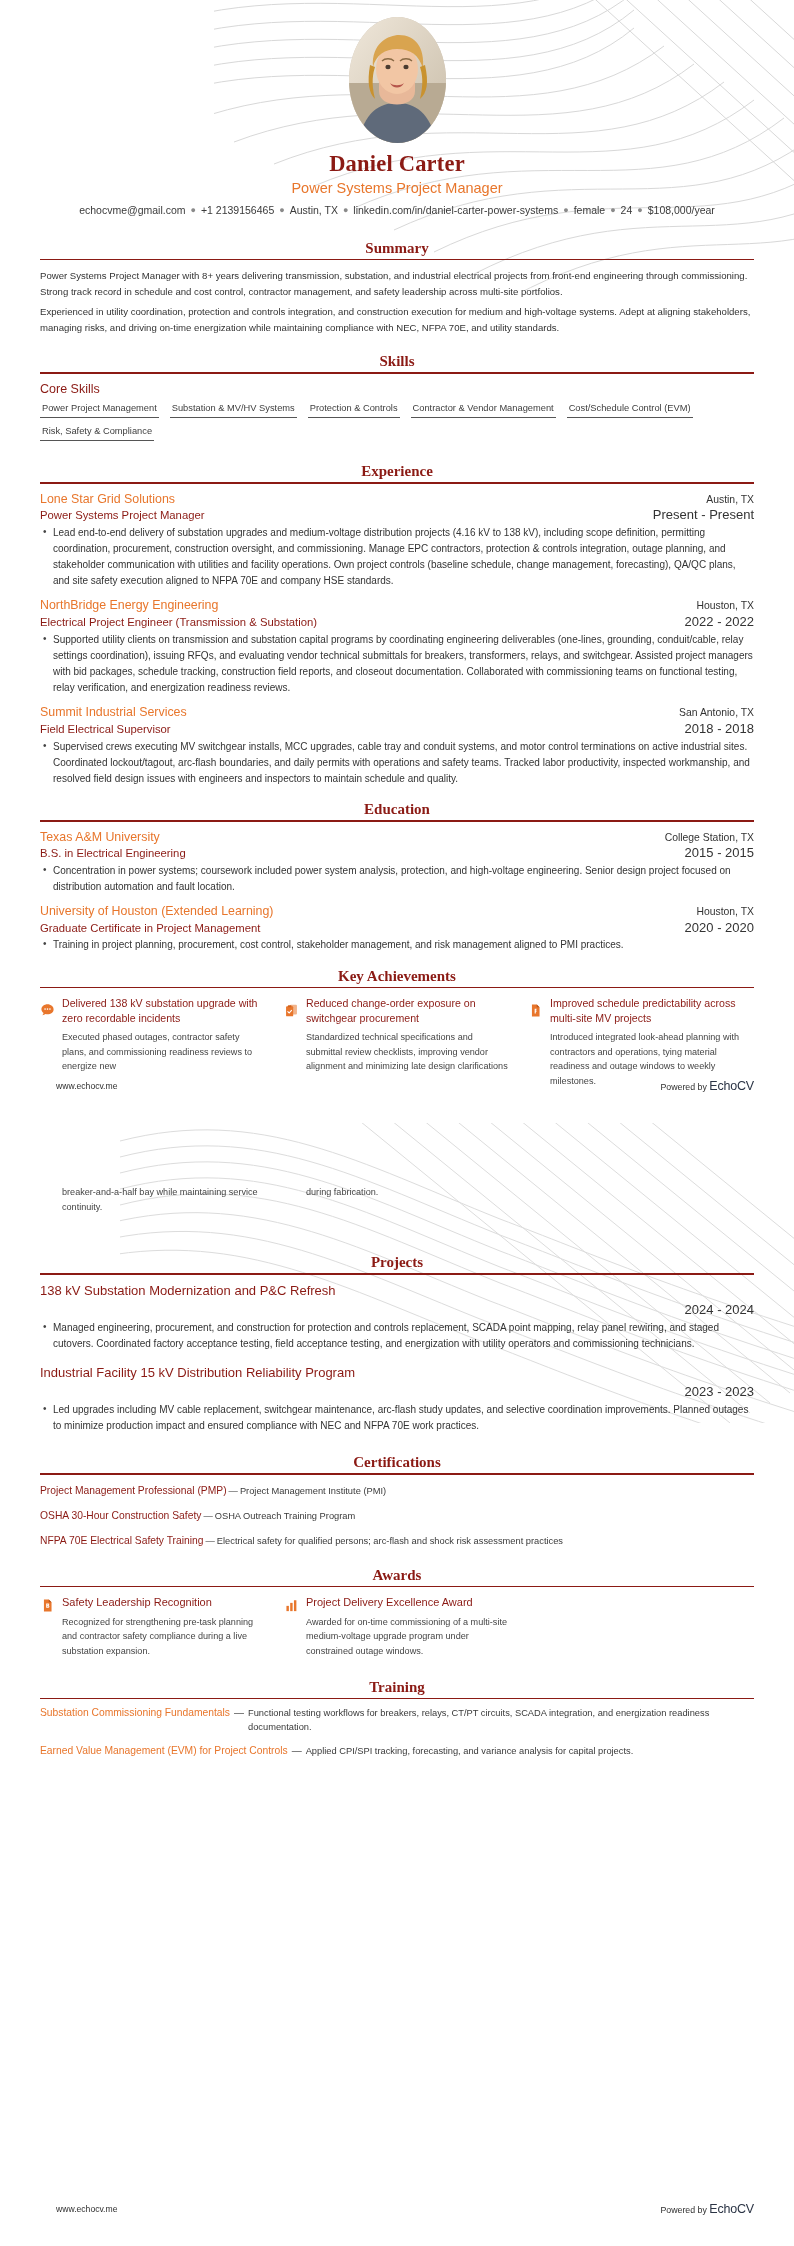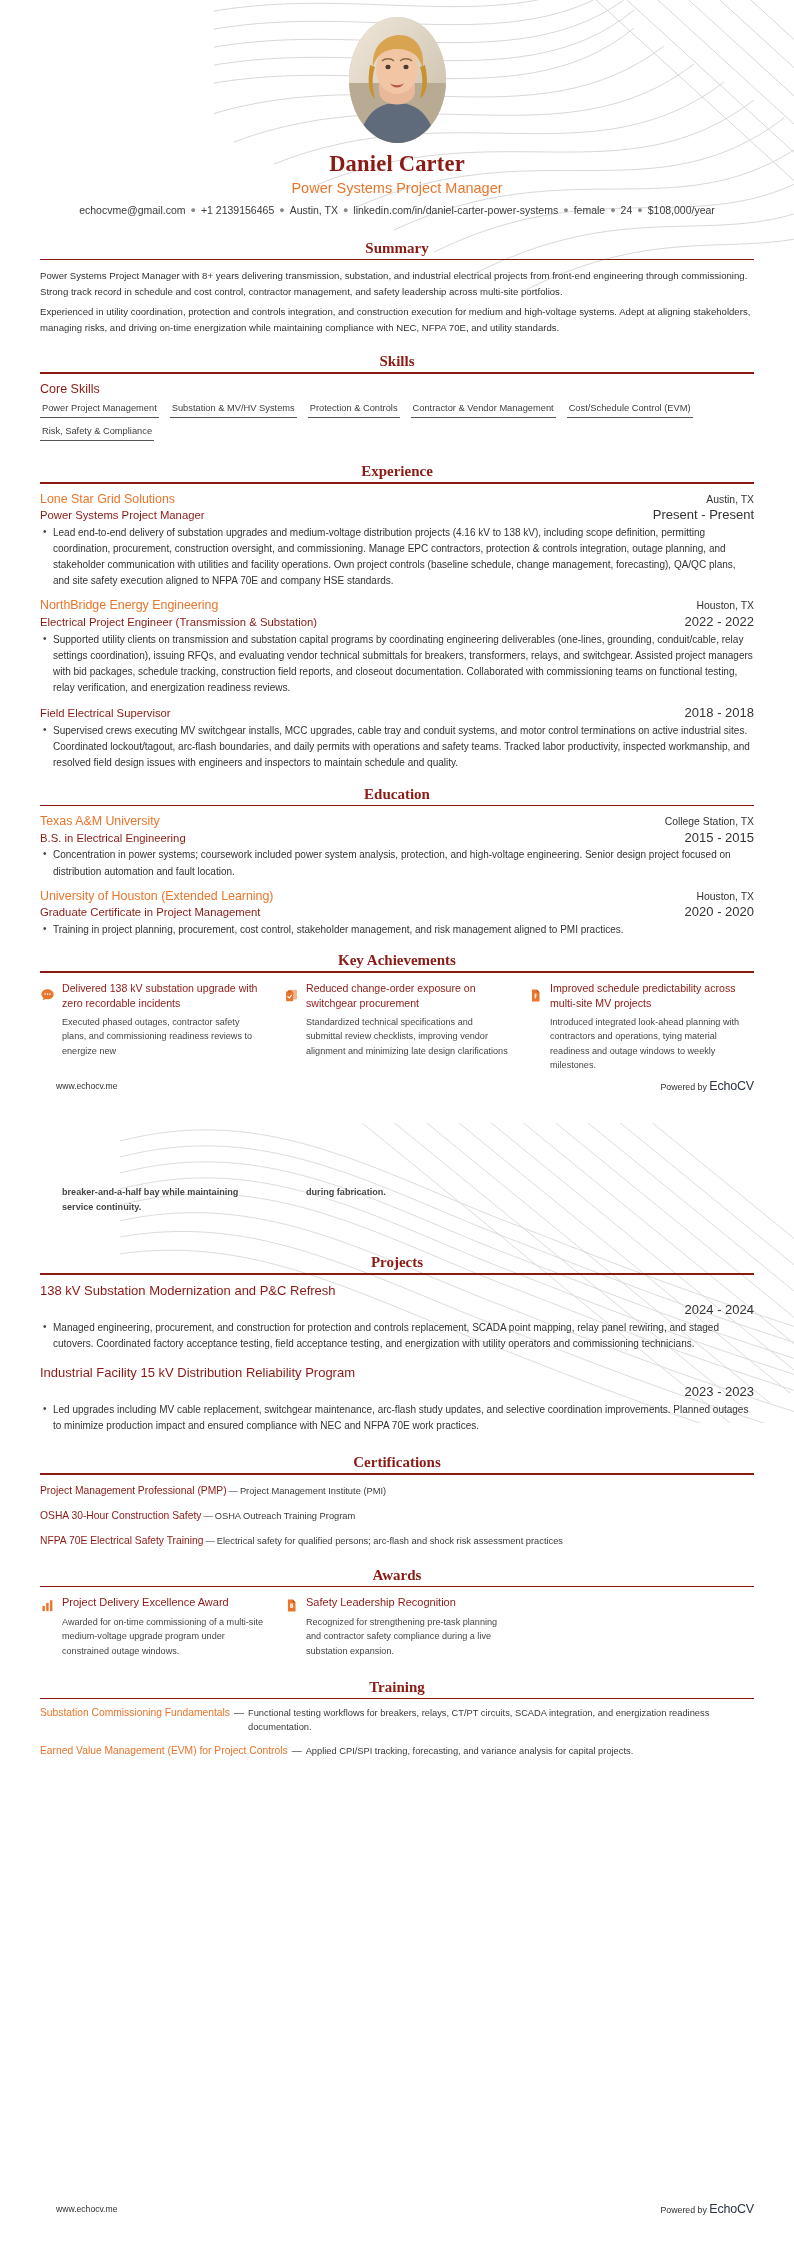--- a/index.html
+++ b/index.html
@@ -216,21 +216,21 @@
 
   
   .cont-row {
     position: relative;
     z-index: 2;
     display: flex;
     gap: 18px;
     padding: 0 40px;
   }
   .cont-col { flex: 1 1 0; padding-left: 22px; }
-  .cont-text { font-size: 9.1px; line-height: 1.6; color: #454545; font-weight: bold; }
+  .cont-text { font-size: 9.1px; line-height: 1.6; color: #454545; }
 
   
   .cert-item {
     font-size: 9.3px;
     line-height: 1.55;
     margin-bottom: 9px;
     color: #3a3a3a;
   }
   .cert-name { color: #8b1a14; font-size: 10.3px; }
   .cert-dash { color: #555; padding: 0 2px; }
@@ -387,20 +387,24 @@
         <span class="entry-role">Electrical Project Engineer (Transmission &amp; Substation)</span>
         <span class="entry-dates">2022 - 2022</span>
       </div>
       <ul class="bullets">
         <li>Supported utility clients on transmission and substation capital programs by coordinating engineering deliverables (one-lines, grounding, conduit/cable, relay settings coordination), issuing RFQs, and evaluating vendor technical submittals for breakers, transformers, relays, and switchgear. Assisted project managers with bid packages, schedule tracking, construction field reports, and closeout documentation. Collaborated with commissioning teams on functional testing, relay verification, and energization readiness reviews.</li>
       </ul>
     </div>
 
     <div class="entry">
       <div class="entry-row">
+        <span class="entry-org">Summit Industrial Services</span>
+        <span class="entry-place">San Antonio, TX</span>
+      </div>
+      <div class="entry-row">
         <span class="entry-role">Field Electrical Supervisor</span>
         <span class="entry-dates">2018 - 2018</span>
       </div>
       <ul class="bullets">
         <li>Supervised crews executing MV switchgear installs, MCC upgrades, cable tray and conduit systems, and motor control terminations on active industrial sites. Coordinated lockout/tagout, arc-flash boundaries, and daily permits with operations and safety teams. Tracked labor productivity, inspected workmanship, and resolved field design issues with engineers and inspectors to maintain schedule and quality.</li>
       </ul>
     </div>
   </div>
 
   <div class="section sec-top-14">
@@ -578,45 +582,45 @@
   </div>
 
   <div class="section" style="margin-top:18px;">
     <div class="section-head">Awards</div>
     <div class="section-rule"></div>
     <div class="cards">
 
       <div class="card">
         <span class="card-ico" style="margin-top:3px;">
           <svg viewBox="0 0 16 16">
+              <path d="M4.2 1.6h5.1l3 3v9.8H4.2z" fill="#e8762c"></path>
+              <path d="M9.3 1.6l3 3h-3z" fill="#b7541a"></path>
+              <path d="M6.6 5.9h1.9c.8 0 1.3.4 1.3 1.1 0 .5-.3.8-.6.9.4.1.8.5.8 1.1 0 .8-.6 1.3-1.5 1.3H6.6V5.9zm1.2 1v.9h.5c.3 0 .5-.2.5-.5s-.2-.4-.5-.4h-.5zm0 1.8v1h.6c.4 0 .6-.2.6-.5s-.2-.5-.6-.5h-.6z" fill="#fff"></path>
+            </svg>
+        </span>
+        <div class="card-body">
+          <div class="card-title" style="font-size:11px;">Safety Leadership Recognition</div>
+          <div class="card-desc">Recognized for strengthening pre-task planning and contractor safety compliance during a live substation expansion.</div>
+        </div>
+      </div>
+
+      <div class="card">
+        <span class="card-ico" style="margin-top:3px;">
+          <svg viewBox="0 0 16 16">
               <rect x="2.6" y="8.4" width="2.6" height="5.6" fill="#e8762c"></rect>
               <rect x="6.6" y="5.2" width="2.6" height="8.8" fill="#e8762c"></rect>
               <rect x="10.6" y="2.4" width="2.6" height="11.6" fill="#e8762c"></rect>
             </svg>
         </span>
         <div class="card-body">
           <div class="card-title" style="font-size:11px;">Project Delivery Excellence Award</div>
           <div class="card-desc">Awarded for on-time commissioning of a multi-site medium-voltage upgrade program under constrained outage windows.</div>
         </div>
       </div>
 
-      <div class="card">
-        <span class="card-ico" style="margin-top:3px;">
-          <svg viewBox="0 0 16 16">
-              <path d="M4.2 1.6h5.1l3 3v9.8H4.2z" fill="#e8762c"></path>
-              <path d="M9.3 1.6l3 3h-3z" fill="#b7541a"></path>
-              <path d="M6.6 5.9h1.9c.8 0 1.3.4 1.3 1.1 0 .5-.3.8-.6.9.4.1.8.5.8 1.1 0 .8-.6 1.3-1.5 1.3H6.6V5.9zm1.2 1v.9h.5c.3 0 .5-.2.5-.5s-.2-.4-.5-.4h-.5zm0 1.8v1h.6c.4 0 .6-.2.6-.5s-.2-.5-.6-.5h-.6z" fill="#fff"></path>
-            </svg>
-        </span>
-        <div class="card-body">
-          <div class="card-title" style="font-size:11px;">Safety Leadership Recognition</div>
-          <div class="card-desc">Recognized for strengthening pre-task planning and contractor safety compliance during a live substation expansion.</div>
-        </div>
-      </div>
-
       <div class="card"></div>
     </div>
   </div>
 
   <div class="section" style="margin-top:20px;">
     <div class="section-head">Training</div>
     <div class="section-rule"></div>
 
     <div class="train-item">
       <span class="train-name">Substation Commissioning Fundamentals</span>

